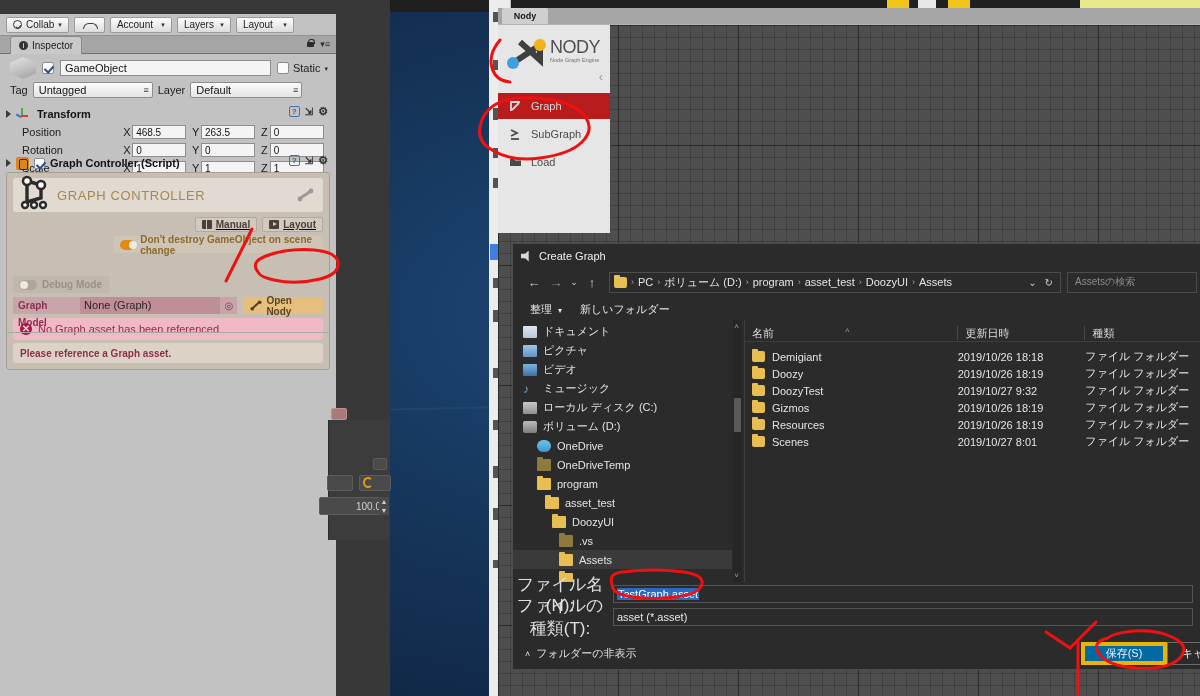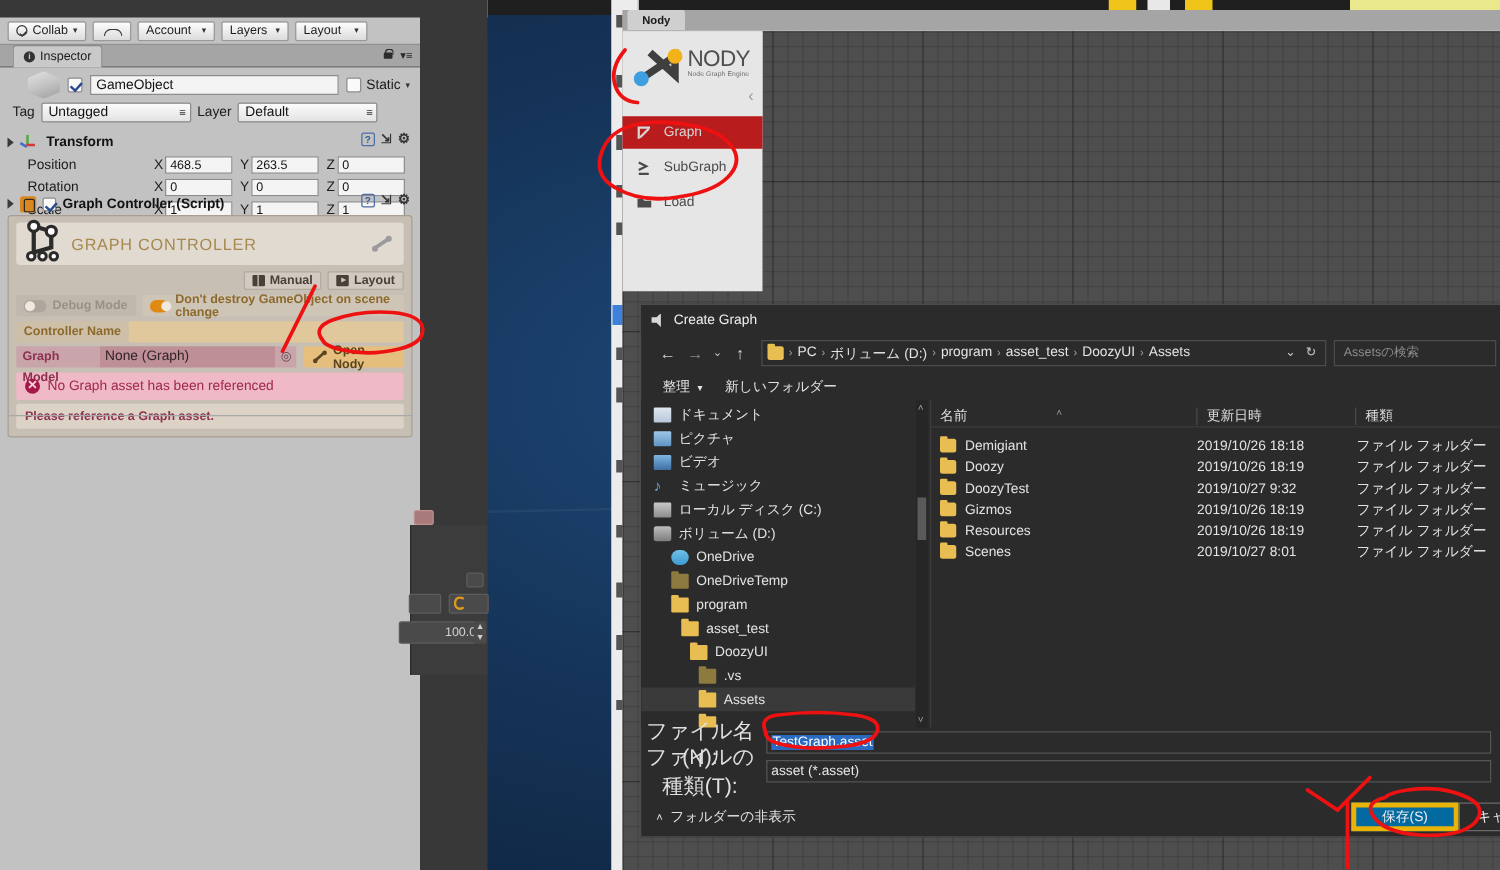--- a/index.html
+++ b/index.html
@@ -93,21 +93,21 @@
     background:#2b2b2b; border-radius:1px;
   }
 
   .inspector-body {
     position: absolute; left: 0; top: 54px; width: 336px; bottom: 0;
     background: #c2c2c2;
   }
 
   
   .go-header {
-    position: absolute; left: 22px; top: 3px; right: 8px; height: 22px;
+    position: absolute; left: 10px; top: 3px; right: 8px; height: 22px;
     display: flex; align-items: center; gap: 6px;
   }
   .cube-ico {
     width: 26px; height: 22px;
     background: linear-gradient(160deg, #e2e2e2 0%, #c4c4c4 50%, #9e9e9e 100%);
     clip-path: polygon(50% 0%, 100% 25%, 100% 75%, 50% 100%, 0% 75%, 0% 25%);
     border: 0;
   }
   .chk {
     width: 12px; height: 12px; background: #fafafa;
@@ -190,21 +190,21 @@
     height: 34px; background: #e0dad1; border-radius: 3px;
     display: flex; align-items: center; justify-content: space-between;
     padding: 0 8px 0 44px; position: relative; margin-bottom: 5px;
   }
   .gc-logo {
     position: absolute; left: 3px; top: -4px; width: 38px; height: 38px;
   }
   .gc-title {
     font-size: 13px; color: #a7884f; letter-spacing: 0.6px;
   }
-  .btn-row { display: flex; justify-content: flex-end; gap: 5px; margin-bottom: 4px; }
+  .btn-row { display: flex; justify-content: flex-end; gap: 5px; margin-bottom: 4px; text-decoration: underline; }
   .pill {
     height: 15px; background: #d2cac0; border: 1px solid #b3aa9d; border-radius: 2px;
     display: flex; align-items: center; gap: 4px; padding: 0 6px;
     font-size: 10px; color: #4a4038; font-weight: bold;
   }
   .mini-ico {
     width: 10px; height: 9px; background: #4a4038; border-radius: 1px; position: relative;
   }
   .mini-ico.play::after {
     content:""; position:absolute; left:3.5px; top:2px;
@@ -633,34 +633,30 @@
               <span class="mini-ico book"></span>
               <span>Manual</span>
             </div>
             <div class="pill">
               <span class="mini-ico play"></span>
               <span>Layout</span>
             </div>
           </div>
 
           <div class="toggle-row">
-            <div class="tg off" style="width:96px;">
+            <div class="tg off" style="width:96px;margin-top:40px;">
               <span class="sw off"></span>
               <span>Debug Mode</span>
             </div>
             <div class="tg on" style="flex:1;">
               <span class="sw on"></span>
               <span>Don't destroy GameObject on scene change</span>
             </div>
           </div>
 
-          <div class="field-row">
-            <span class="field-lbl">Controller Name</span>
-            <span class="field-val"></span>
-          </div>
 
           <div class="model-row">
             <span class="model-lbl">Graph Model</span>
             <span class="model-val">None (Graph)</span>
             <span class="model-dot">◎</span>
             <span class="open-nody">
               <svg width="13" height="11" viewBox="0 0 13 11">
                 <path d="M2 9 L10 2" stroke="#5a4520" stroke-width="2.4" fill="none"></path>
                 <circle cx="2.4" cy="9" r="2" fill="#5a4520"></circle>
                 <circle cx="10.4" cy="2" r="2" fill="#5a4520"></circle>

